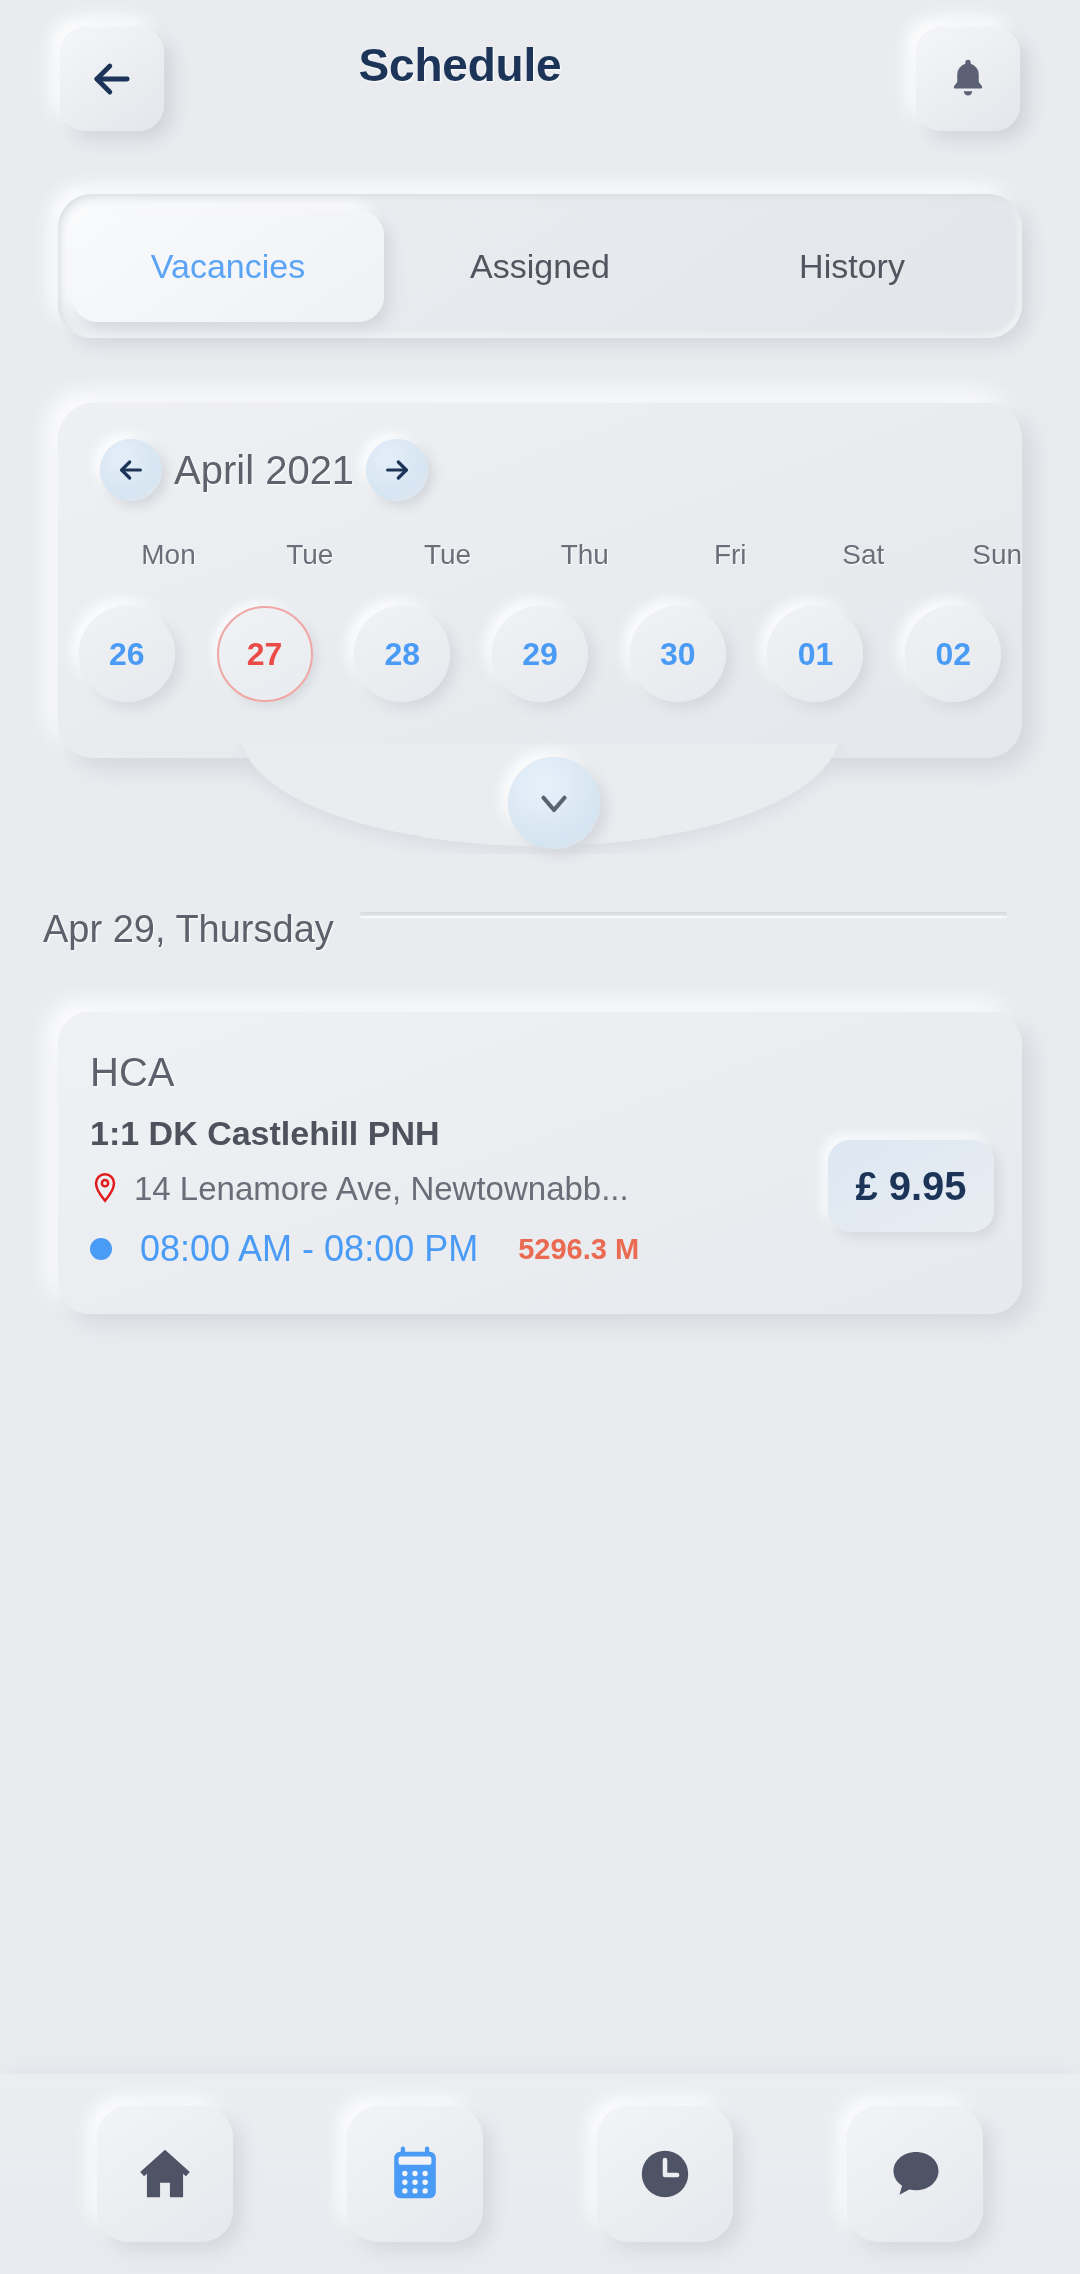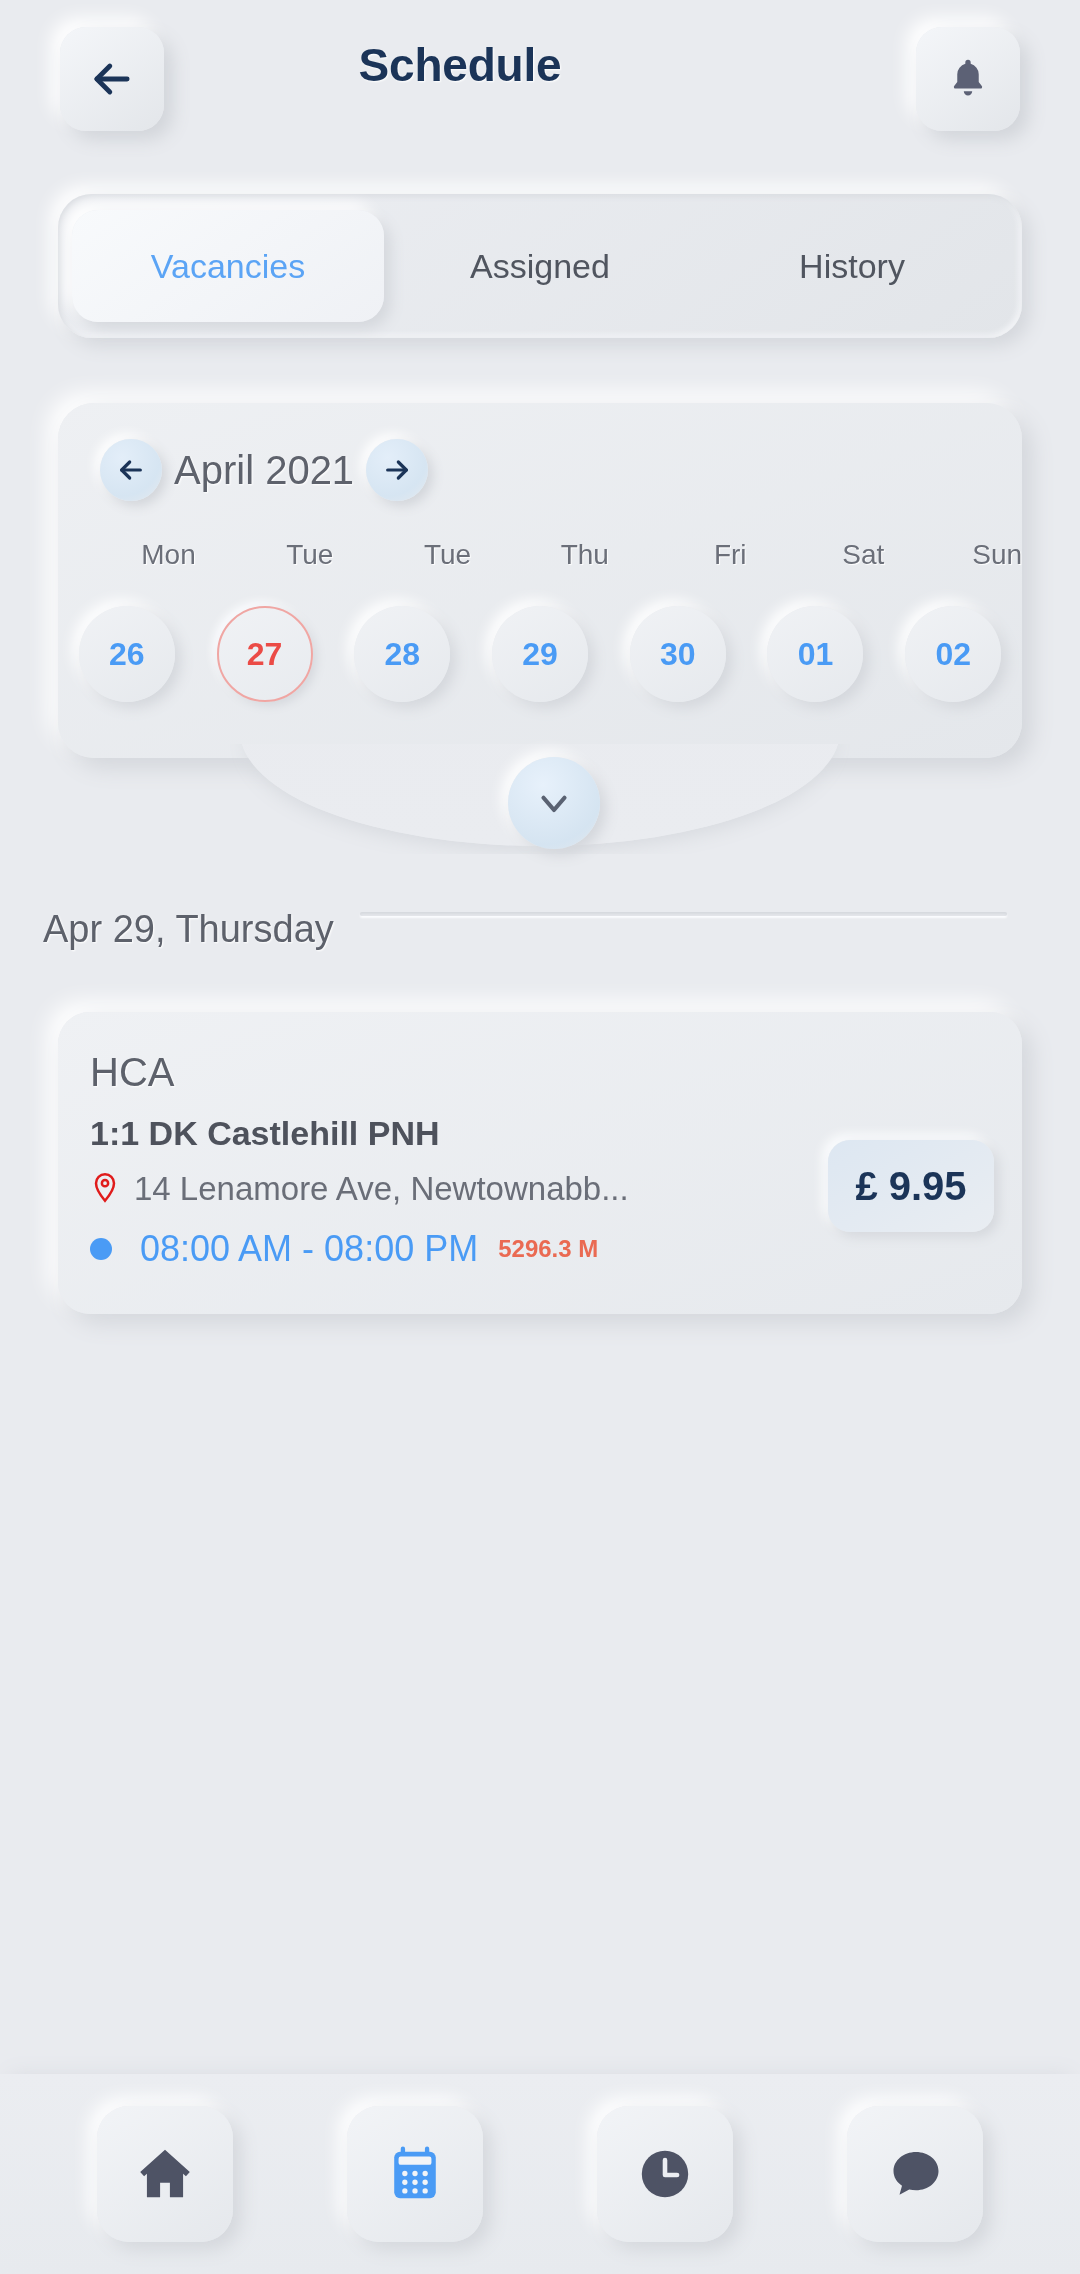--- a/index.html
+++ b/index.html
@@ -265,24 +265,24 @@
     background: #4a9bf5;
     flex: 0 0 auto;
   }
   .job-time {
     font-size: 36px;
     color: #4a9bf5;
     margin-left: 28px;
     white-space: nowrap;
   }
   .job-distance {
-    font-size: 24px;
+    font-size: 29px;
     font-weight: bold;
     color: #ea6a52;
-    margin-left: 20px;
+    margin-left: 40px;
     white-space: nowrap;
   }
   .price-badge {
     position: absolute;
     right: 28px; top: 128px;
     min-width: 166px;
     height: 92px;
     border-radius: 22px;
     background: linear-gradient(150deg, #dde7f2, #e9edf2);
     box-shadow: 5px 5px 12px #d5d8dd,

